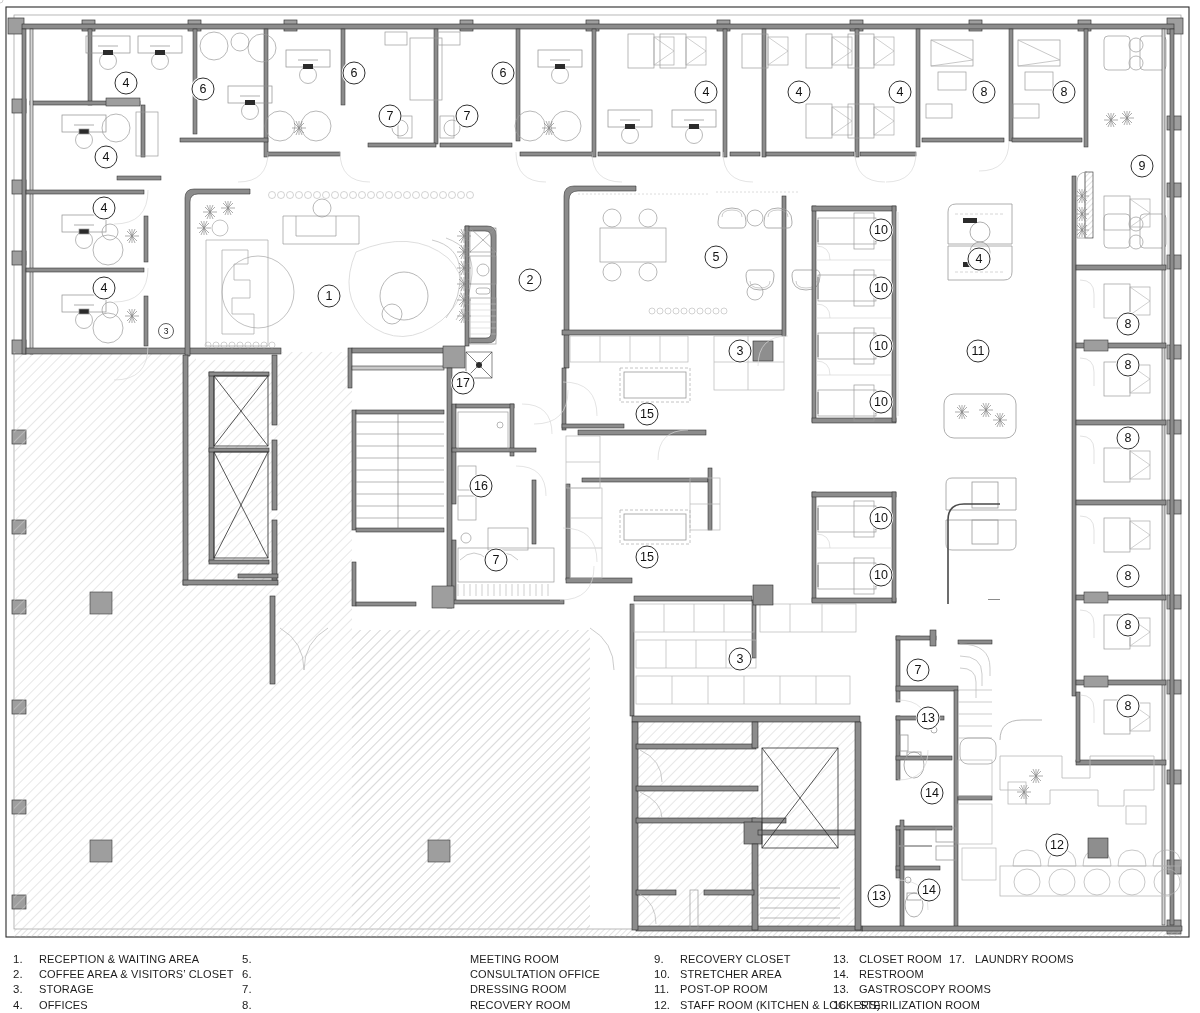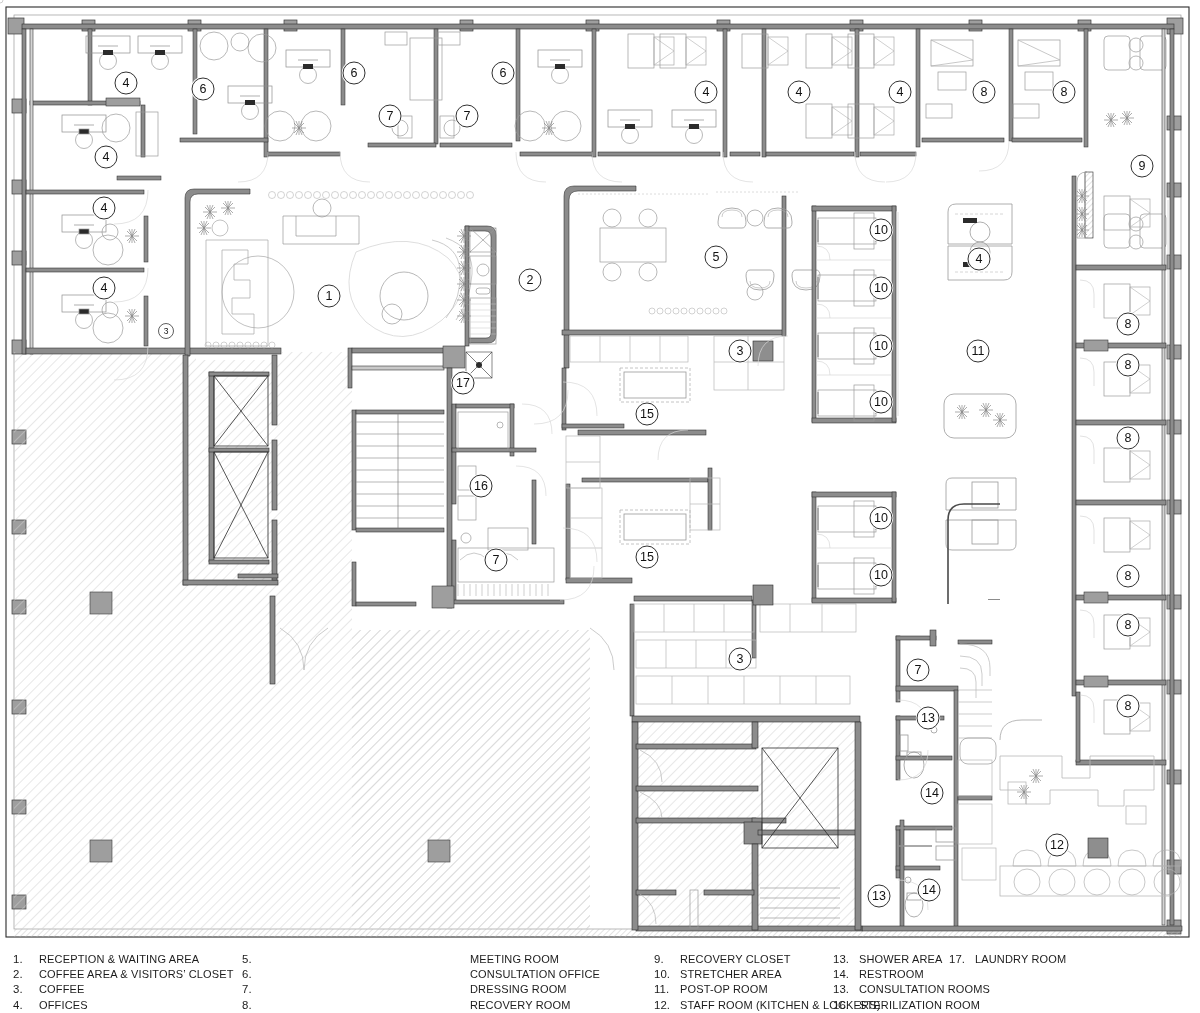--- a/index.html
+++ b/index.html
@@ -1134,21 +1134,21 @@
       <div class="legend-row">
         <span class="legend-num">1.</span>
         <span class="legend-label">RECEPTION &amp; WAITING AREA</span>
       </div>
       <div class="legend-row">
         <span class="legend-num">2.</span>
         <span class="legend-label">COFFEE AREA &amp; VISITORS’ CLOSET</span>
       </div>
       <div class="legend-row">
         <span class="legend-num">3.</span>
-        <span class="legend-label">COFFEE</span>
+        <span class="legend-label">STORAGE</span>
       </div>
       <div class="legend-row">
         <span class="legend-num">4.</span>
         <span class="legend-label">OFFICES</span>
       </div>
     </div>
 
     <div class="legend-col col-b">
       <div class="legend-row">
         <span class="legend-num">5.</span>
@@ -1194,38 +1194,38 @@
       </div>
       <div class="legend-row">
         <span class="legend-num">12.</span>
         <span class="legend-label">STAFF ROOM (KITCHEN &amp; LOCKERS)</span>
       </div>
     </div>
 
     <div class="legend-col col-e">
       <div class="legend-row">
         <span class="legend-num">13.</span>
-        <span class="legend-label">SHOWER AREA</span>
+        <span class="legend-label">CLOSET ROOM</span>
       </div>
       <div class="legend-row">
         <span class="legend-num">14.</span>
         <span class="legend-label">RESTROOM</span>
       </div>
       <div class="legend-row">
         <span class="legend-num">13.</span>
-        <span class="legend-label">CONSULTATION ROOMS</span>
+        <span class="legend-label">GASTROSCOPY ROOMS</span>
       </div>
       <div class="legend-row">
         <span class="legend-num">16.</span>
         <span class="legend-label">STERILIZATION ROOM</span>
       </div>
     </div>
 
     <div class="legend-col" style="left:949px">
       <div class="legend-row">
         <span class="legend-num">17.</span>
-        <span class="legend-label">LAUNDRY ROOM</span>
+        <span class="legend-label">LAUNDRY ROOMS</span>
       </div>
     </div>
 
   </div>
 
 </div>
 
 </body></html>

